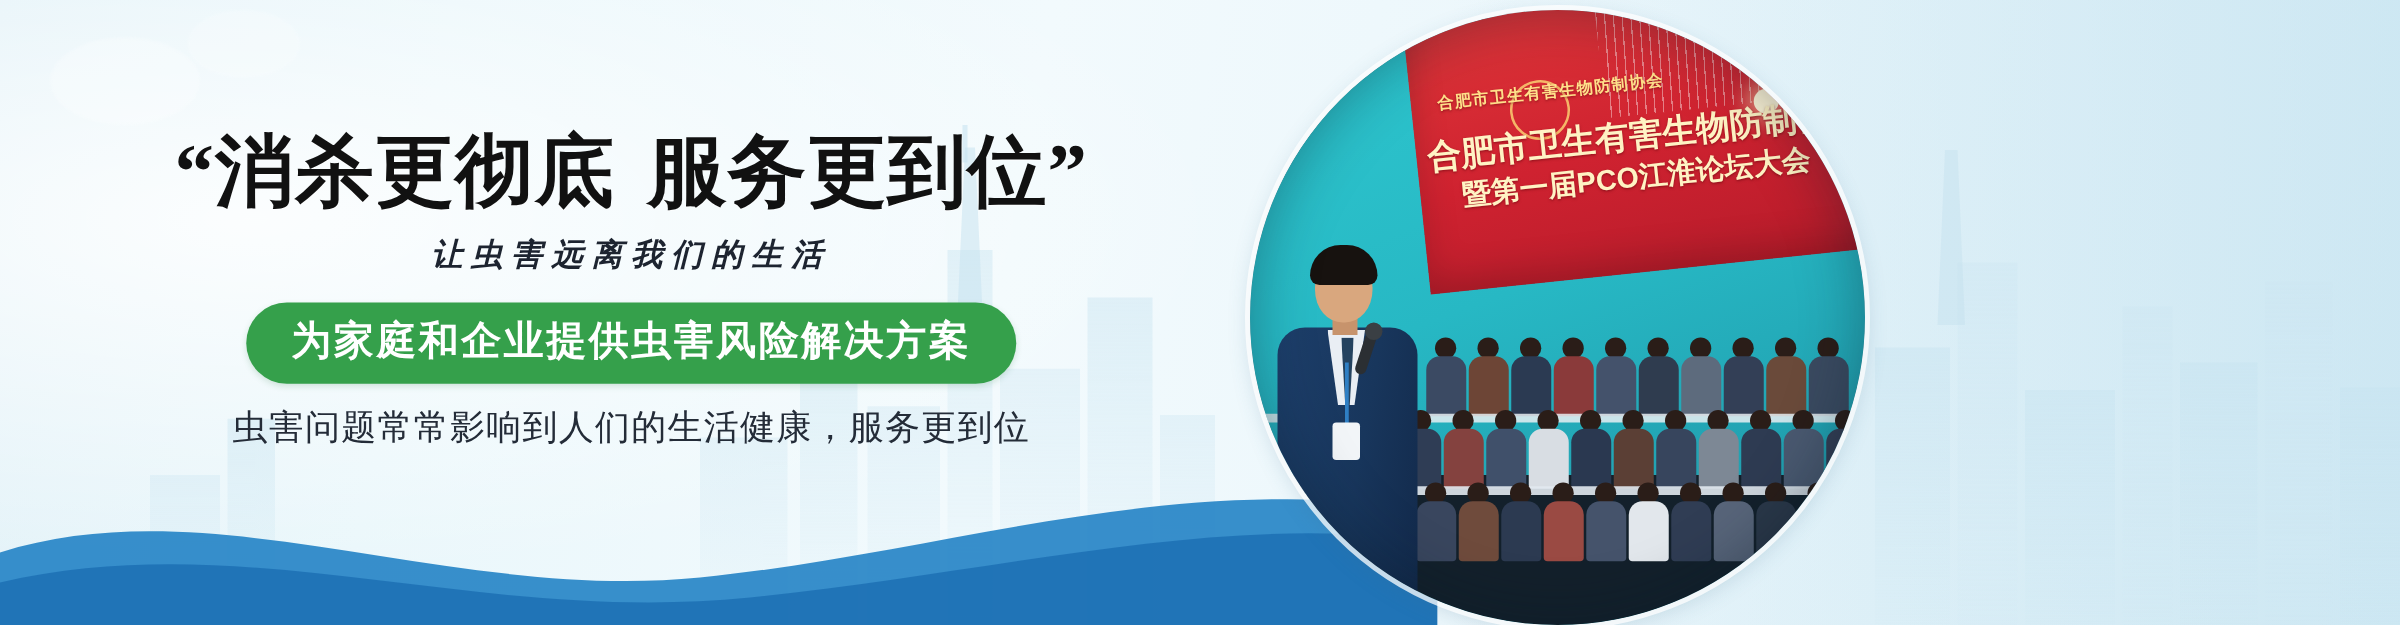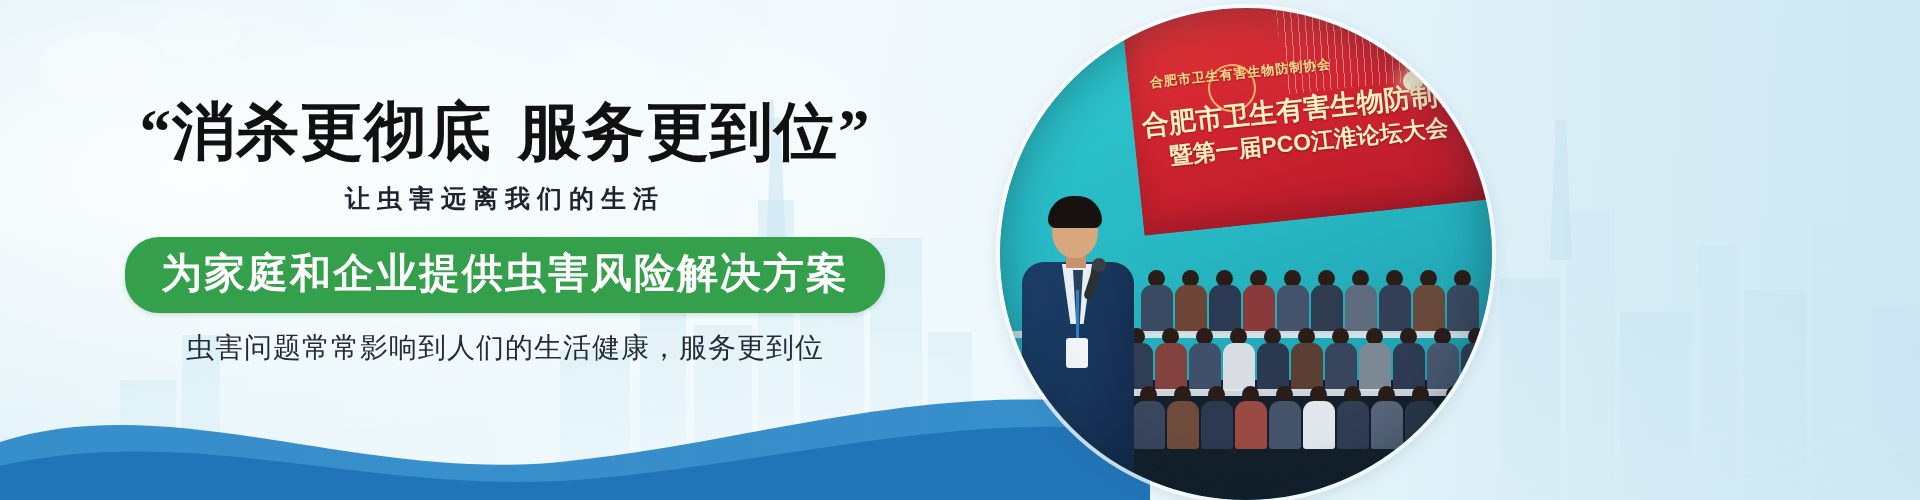--- a/index.html
+++ b/index.html
@@ -38,30 +38,30 @@
   }
   .headline{
     font-size:63px;line-height:1;font-weight:900;color:#111;
     letter-spacing:1px;white-space:nowrap;margin-bottom:18px;
     text-shadow:0 1px 0 rgba(255,255,255,.6);
   }
   .headline .q{font-family:"Liberation Serif","DejaVu Serif",serif;font-weight:700;}
   .headline .gap{display:inline-block;width:26px;}
   .subline{
     font-size:25px;font-weight:700;color:#1d2430;letter-spacing:7px;
-    white-space:nowrap;margin-bottom:22px;
+    white-space:nowrap;margin-bottom:22px;font-style:italic;
   }
   .green-head{
     font-size:62px;line-height:1;font-weight:900;color:#2f9145;
     letter-spacing:2px;white-space:nowrap;margin-bottom:14px;
     text-shadow:0 2px 2px rgba(255,255,255,.5);
   }
   .pill{
     background:#35a04b;color:#fff;border-radius:34px;
-    padding:9px 36px 12px;font-size:41px;font-weight:700;letter-spacing:2px;
+    padding:9px 36px 12px;font-size:32px;font-weight:700;letter-spacing:2px;
     white-space:nowrap;margin-bottom:16px;box-shadow:0 2px 5px rgba(40,120,60,.18);
   }
   .tagline{
     font-size:28px;font-weight:500;color:#242c38;letter-spacing:1px;white-space:nowrap;
   }
   
   .photo-wrap{
     position:absolute;left:1000px;top:8px;width:492px;height:492px;
     border-radius:50%;overflow:hidden;
     box-shadow:0 4px 18px rgba(60,110,140,.22);

